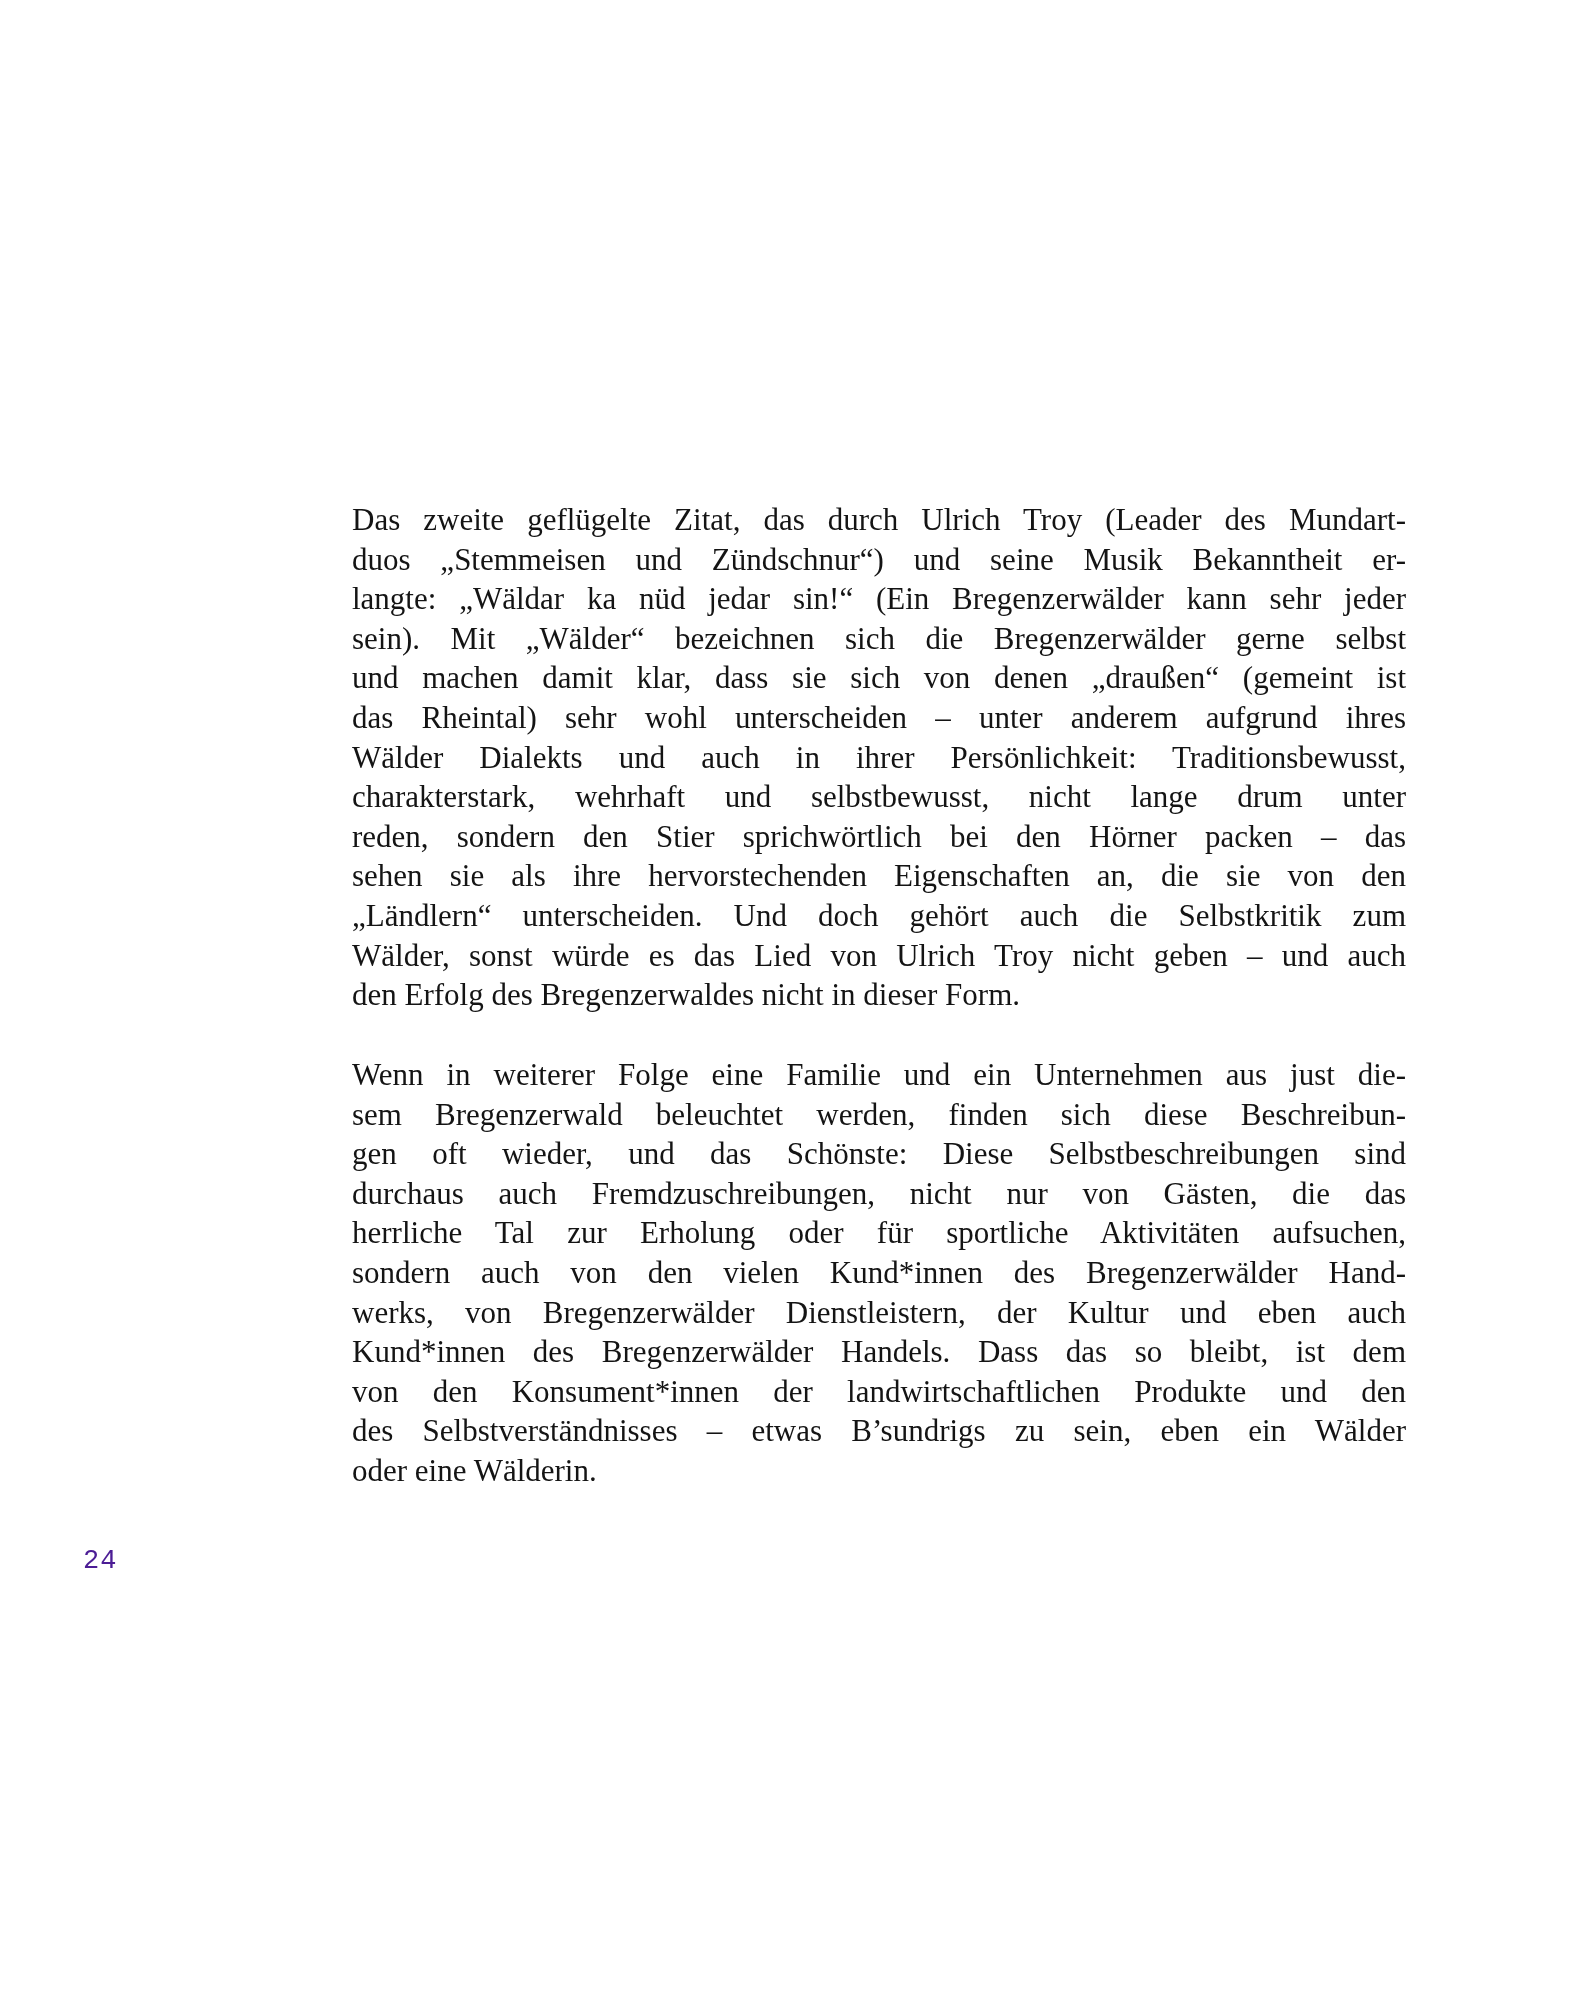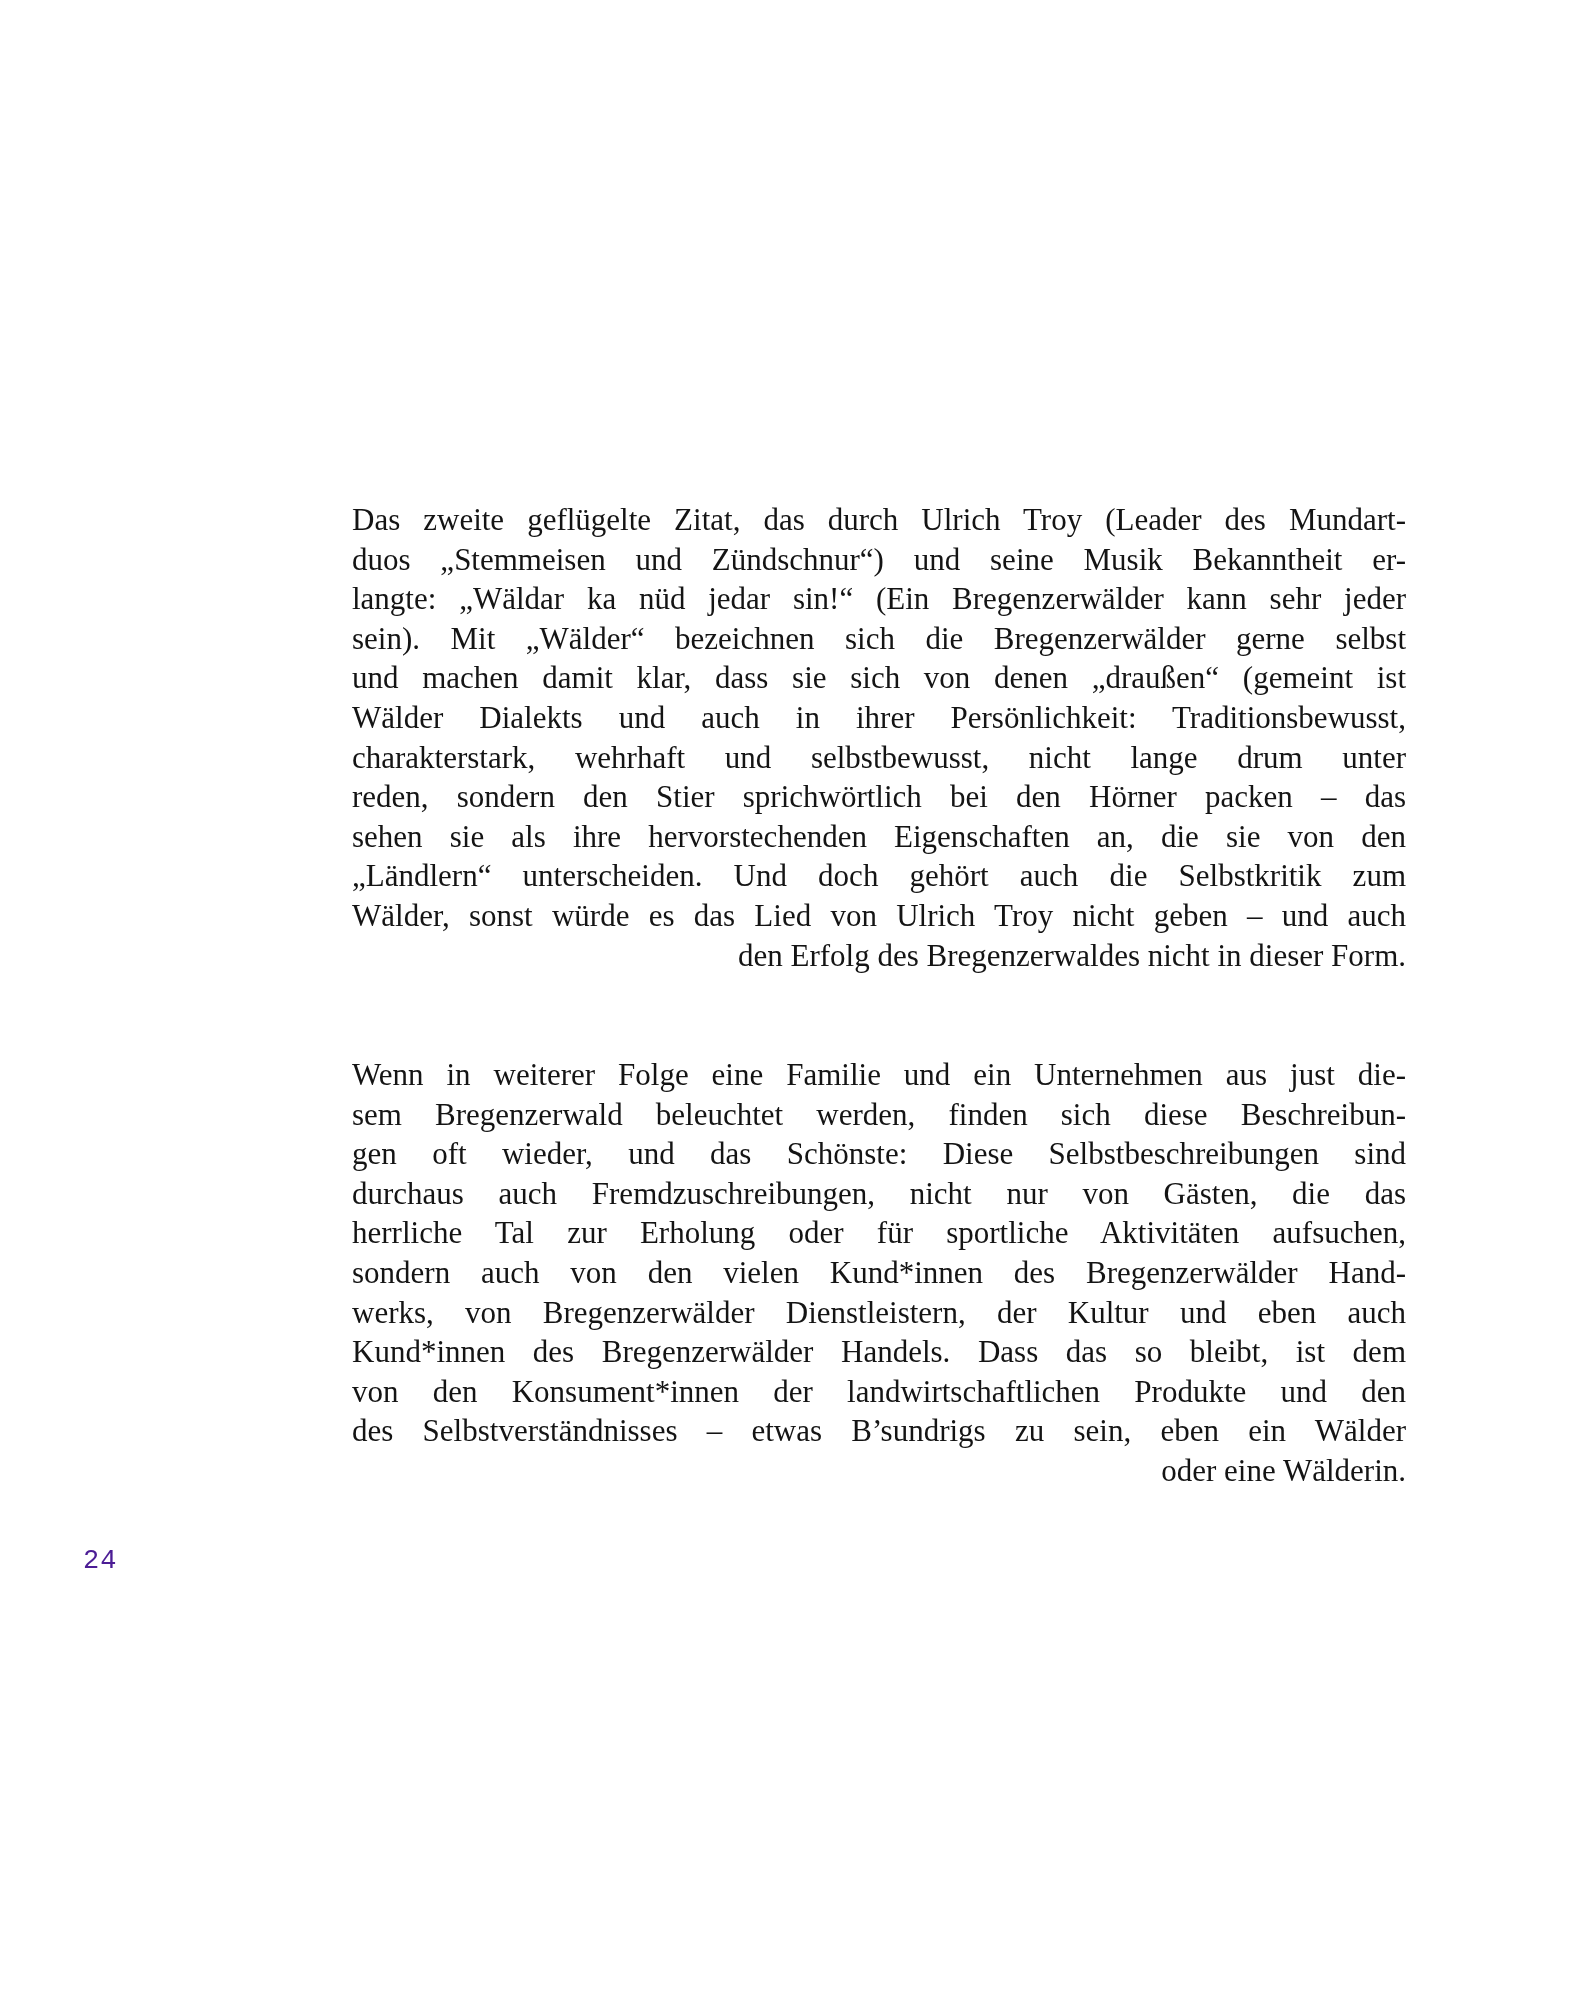--- a/index.html
+++ b/index.html
@@ -37,21 +37,21 @@
       white-space: nowrap;
       height: 39.6px;
     }
     .line.justified {
       text-align: justify;
       text-align-last: justify;
       white-space: normal;
       overflow: hidden;
     }
     .line.centered {
-      text-align: right;
+      text-align: left;
     }
     .page-number {
       position: absolute;
       left: 83px;
       top: 1546px;
       font-family: Liberation Mono, monospace;
       font-size: 27px;
       letter-spacing: 1px;
       color: #4c1d95;
     }
@@ -60,20 +60,21 @@
 <body>
 
 <div class="page">
 
   <div class="text-column para-1">
     <span class="line justified">Das zweite geflügelte Zitat, das durch Ulrich Troy (Leader des Mundart-</span>
     <span class="line justified">duos „Stemmeisen und Zündschnur“) und seine Musik Bekanntheit er-</span>
     <span class="line justified">langte: „Wäldar ka nüd jedar sin!“ (Ein Bregenzerwälder kann sehr jeder</span>
     <span class="line justified">sein). Mit „Wälder“ bezeichnen sich die Bregenzerwälder gerne selbst</span>
     <span class="line justified">und machen damit klar, dass sie sich von denen „draußen“ (gemeint ist</span>
+    <span class="line justified">das Rheintal) sehr wohl unterscheiden – unter anderem aufgrund ihres</span>
     <span class="line justified">Wälder Dialekts und auch in ihrer Persönlichkeit: Traditionsbewusst,</span>
     <span class="line justified">charakterstark, wehrhaft und selbstbewusst, nicht lange drum unter</span>
     <span class="line justified">reden, sondern den Stier sprichwörtlich bei den Hörner packen – das</span>
     <span class="line justified">sehen sie als ihre hervorstechenden Eigenschaften an, die sie von den</span>
     <span class="line justified">„Ländlern“ unterscheiden. Und doch gehört auch die Selbstkritik zum</span>
     <span class="line justified">Wälder, sonst würde es das Lied von Ulrich Troy nicht geben – und auch</span>
     <span class="line centered">den Erfolg des Bregenzerwaldes nicht in dieser Form.</span>
   </div>
 
   <div class="text-column para-2">

